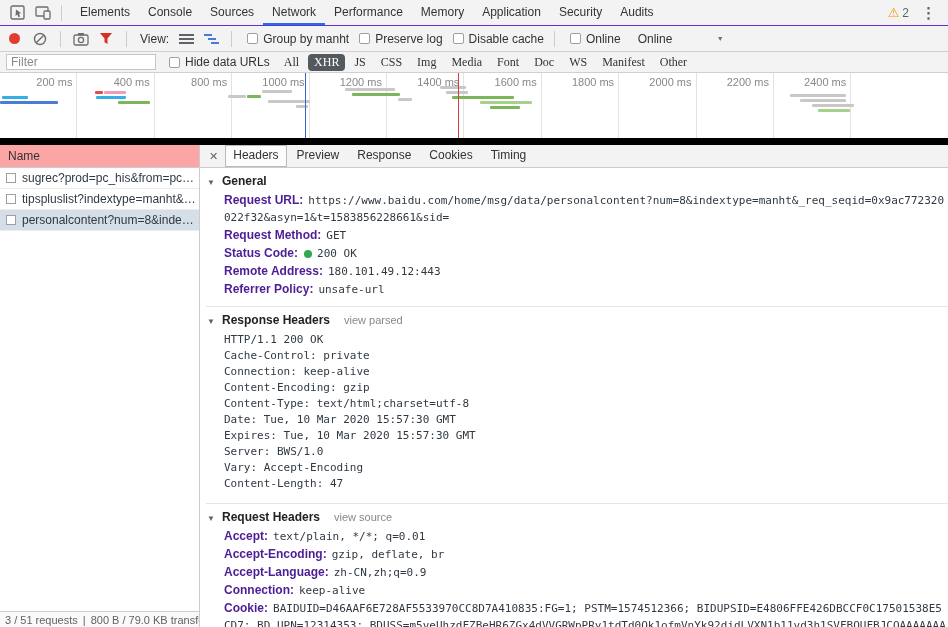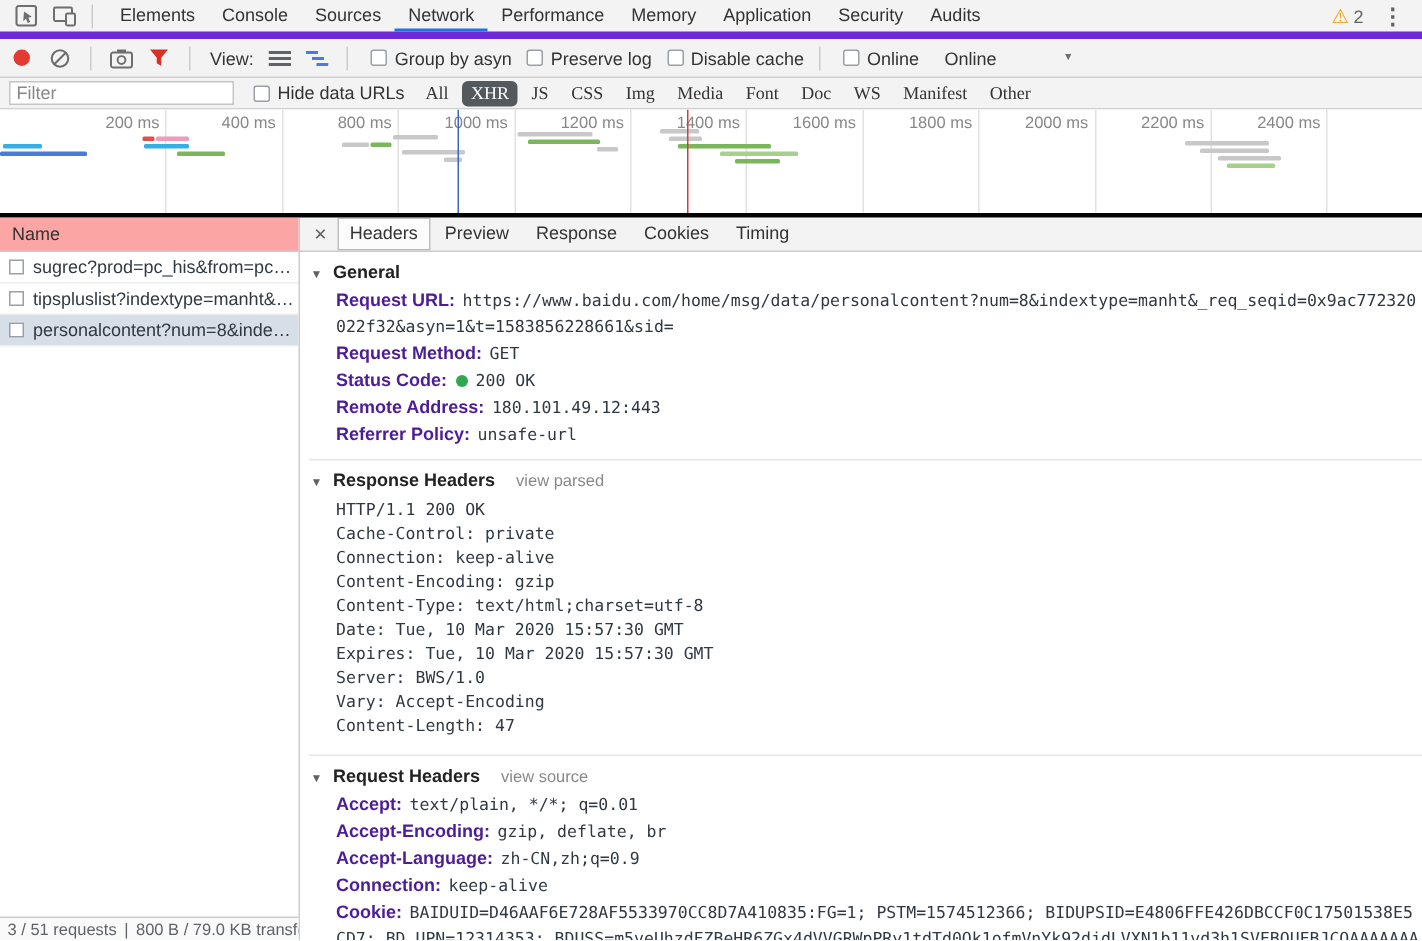--- a/index.html
+++ b/index.html
@@ -4,21 +4,21 @@
 <style>
   * { box-sizing: border-box; margin: 0; padding: 0; }
   body { margin: 0; background: #fff; }
   .devtools {
     width: 948px; height: 627px; overflow: hidden; position: relative;
     display: flex; flex-direction: column;
     font-family: "Liberation Sans", sans-serif; font-size: 12px; color: #303942;
     background: #fff;
   }
   
-  .tabbar { height: 26px; flex: none; background: #f3f3f3; border-bottom: 5px solid #6d28d9;
+  .tabbar { height: 26px; flex: none; background: #f3f3f3; border-bottom: 1px solid #6d28d9;
             display: flex; align-items: center; padding: 0 4px; }
   .tool-icon { width: 26px; height: 25px; display: flex; align-items: center; justify-content: center; color:#6e6e6e; }
   .vsep { width: 1px; height: 16px; background: #ccc; margin: 0 5px; flex: none; }
   .tabs { display: flex; height: 100%; margin-left: 4px; }
   .tab { display: flex; align-items: center; padding: 0 9px; height: 100%; color: #333;
          border-bottom: 2px solid transparent; cursor: default; }
   .tab.selected { border-bottom-color: #1a73e8; }
   .tabbar-right { margin-left: auto; display: flex; align-items: center; gap: 12px; padding-right: 8px; }
   .warn { display: flex; align-items: center; gap: 3px; color: #5f6368; }
   .warn-tri { color: #f29900; font-size: 13px; line-height: 1; }
@@ -37,21 +37,21 @@
   
   .filterbar { height: 21px; flex: none; background: #f3f3f3; border-bottom: 1px solid #d0d0d0;
                display: flex; align-items: center; padding: 0 6px; gap: 8px; }
   .filter-input { width: 150px; height: 16px; border: 1px solid #c6c6c6; background: #fff;
                   font-family: "Liberation Sans", sans-serif; font-size: 12px; padding: 0 4px; color: #333; }
   .filter-input::placeholder { color: #888; }
   .pills { display: flex; align-items: center; gap: 3px; }
   .pill { padding: 1px 6px; border-radius: 4px; color: #333; white-space: nowrap; font-family: Liberation Serif, serif; }
   .pill.selected { background: #54595e; color: #fff; }
   
-  .overview { height: 72px; flex: none; border-bottom: 3px solid #000000; position: relative; background: #fff; overflow: hidden; padding-left: 34px; }
+  .overview { height: 72px; flex: none; border-bottom: 7px solid #000000; position: relative; background: #fff; overflow: hidden; }
   .grid { display: flex; height: 100%; }
   .grid-cell { width: 77.4px; flex: none; border-right: 1px solid #e2e2e2; text-align: right; }
   .tick-label { display: inline-block; font-size: 11px; color: #888; padding: 3px 4px 0 0; }
   .canvas { position: absolute; inset: 0; }
   .wf-bar { position: absolute; height: 3px; border-radius: 1px; }
   .wf-marker { position: absolute; top: 0; bottom: 0; width: 1px; }
   
   .main { flex: 1; display: flex; overflow: hidden; }
   .left { width: 200px; flex: none; border-right: 1px solid #ccc; display: flex; flex-direction: column; background: #fff; }
   .col-header { height: 23px; flex: none; line-height: 22px; padding: 0 8px; border-bottom: 1px solid #ccc;
@@ -162,21 +162,21 @@
     <span class="icon-btn">
       <svg width="15" height="12" viewBox="0 0 15 12">
           <rect x="0" y="1" width="8" height="2" fill="#4a7bd8"></rect>
           <rect x="4" y="5" width="8" height="2" fill="#4a7bd8"></rect>
           <rect x="7" y="9" width="8" height="2" fill="#4a7bd8"></rect>
         </svg>
     </span>
     <span class="vsep"></span>
     <span class="checkbox-item">
       <span class="checkbox"></span>
-      <span>Group by asyn</span>
+      <span>Group by manht</span>
     </span>
     <span class="checkbox-item">
       <span class="checkbox"></span>
       <span>Preserve log</span>
     </span>
     <span class="checkbox-item">
       <span class="checkbox"></span>
       <span>Disable cache</span>
     </span>
     <span class="vsep"></span>

